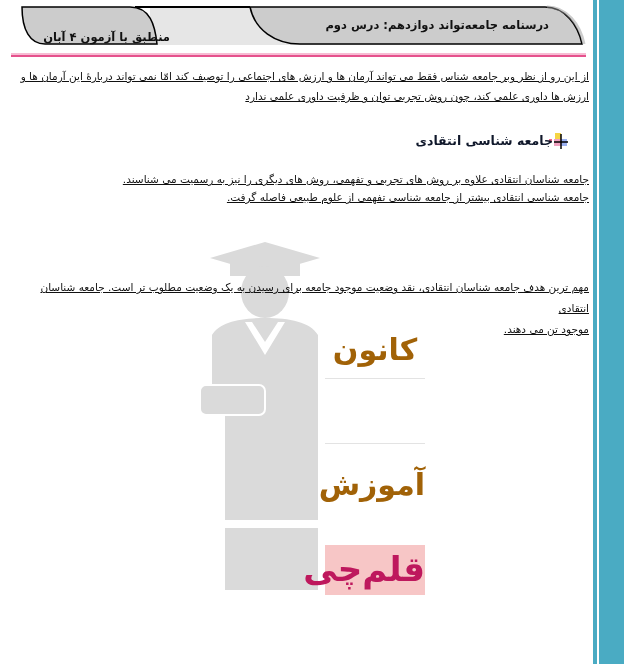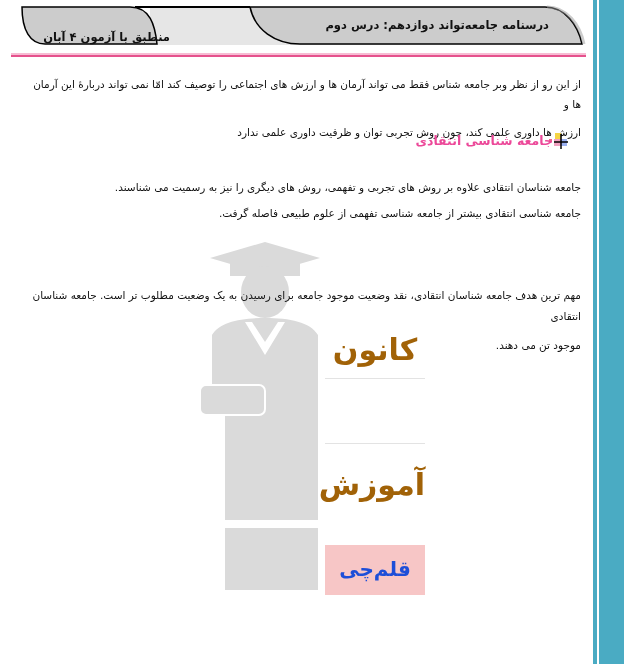--- a/index.html
+++ b/index.html
@@ -106,48 +106,48 @@
       height: 1px;
       background: #e3e3e3;
     }
     .wm-brand {
       position: absolute;
       left: 135px;
       top: 315px;
       width: 100px;
       height: 50px;
       background: #f7c6c6;
-      color: #1d4ed8;
+      color: #be185d;
       text-align: center;
-      font-size: 20px;
+      font-size: 34px;
       font-weight: bold;
       direction: rtl;
       line-height: 48px;
     }
 
     
     .content {
       position: absolute;
       left: 14px;
       width: 575px;
       direction: rtl;
       text-align: right;
       font-size: 10.5px;
       color: #111;
       line-height: 20px;
     }
-    .content p { margin: 8px; }
+    .content p { margin: 0; text-decoration: underline; }
     .section-heading {
       position: absolute;
       top: 133px;
       right: 40px;
       direction: rtl;
       font-size: 12.5px;
       font-weight: bold;
-      color: #ec4899;
+      color: #0f172a;
       white-space: nowrap;
     }
     .bullet-icon {
       position: absolute;
       left: 549px;
       top: 133px;
       width: 20px;
       height: 16px;
     }
   </style>

